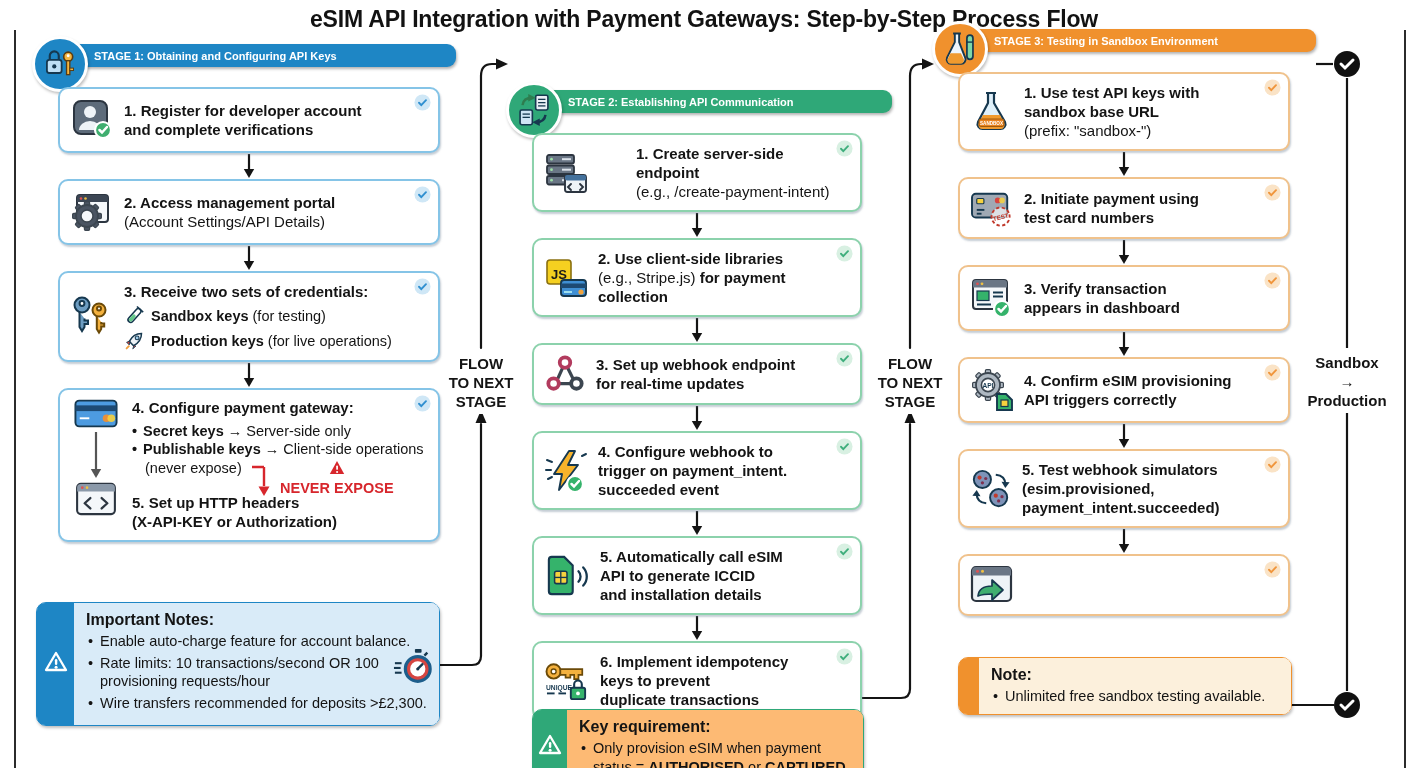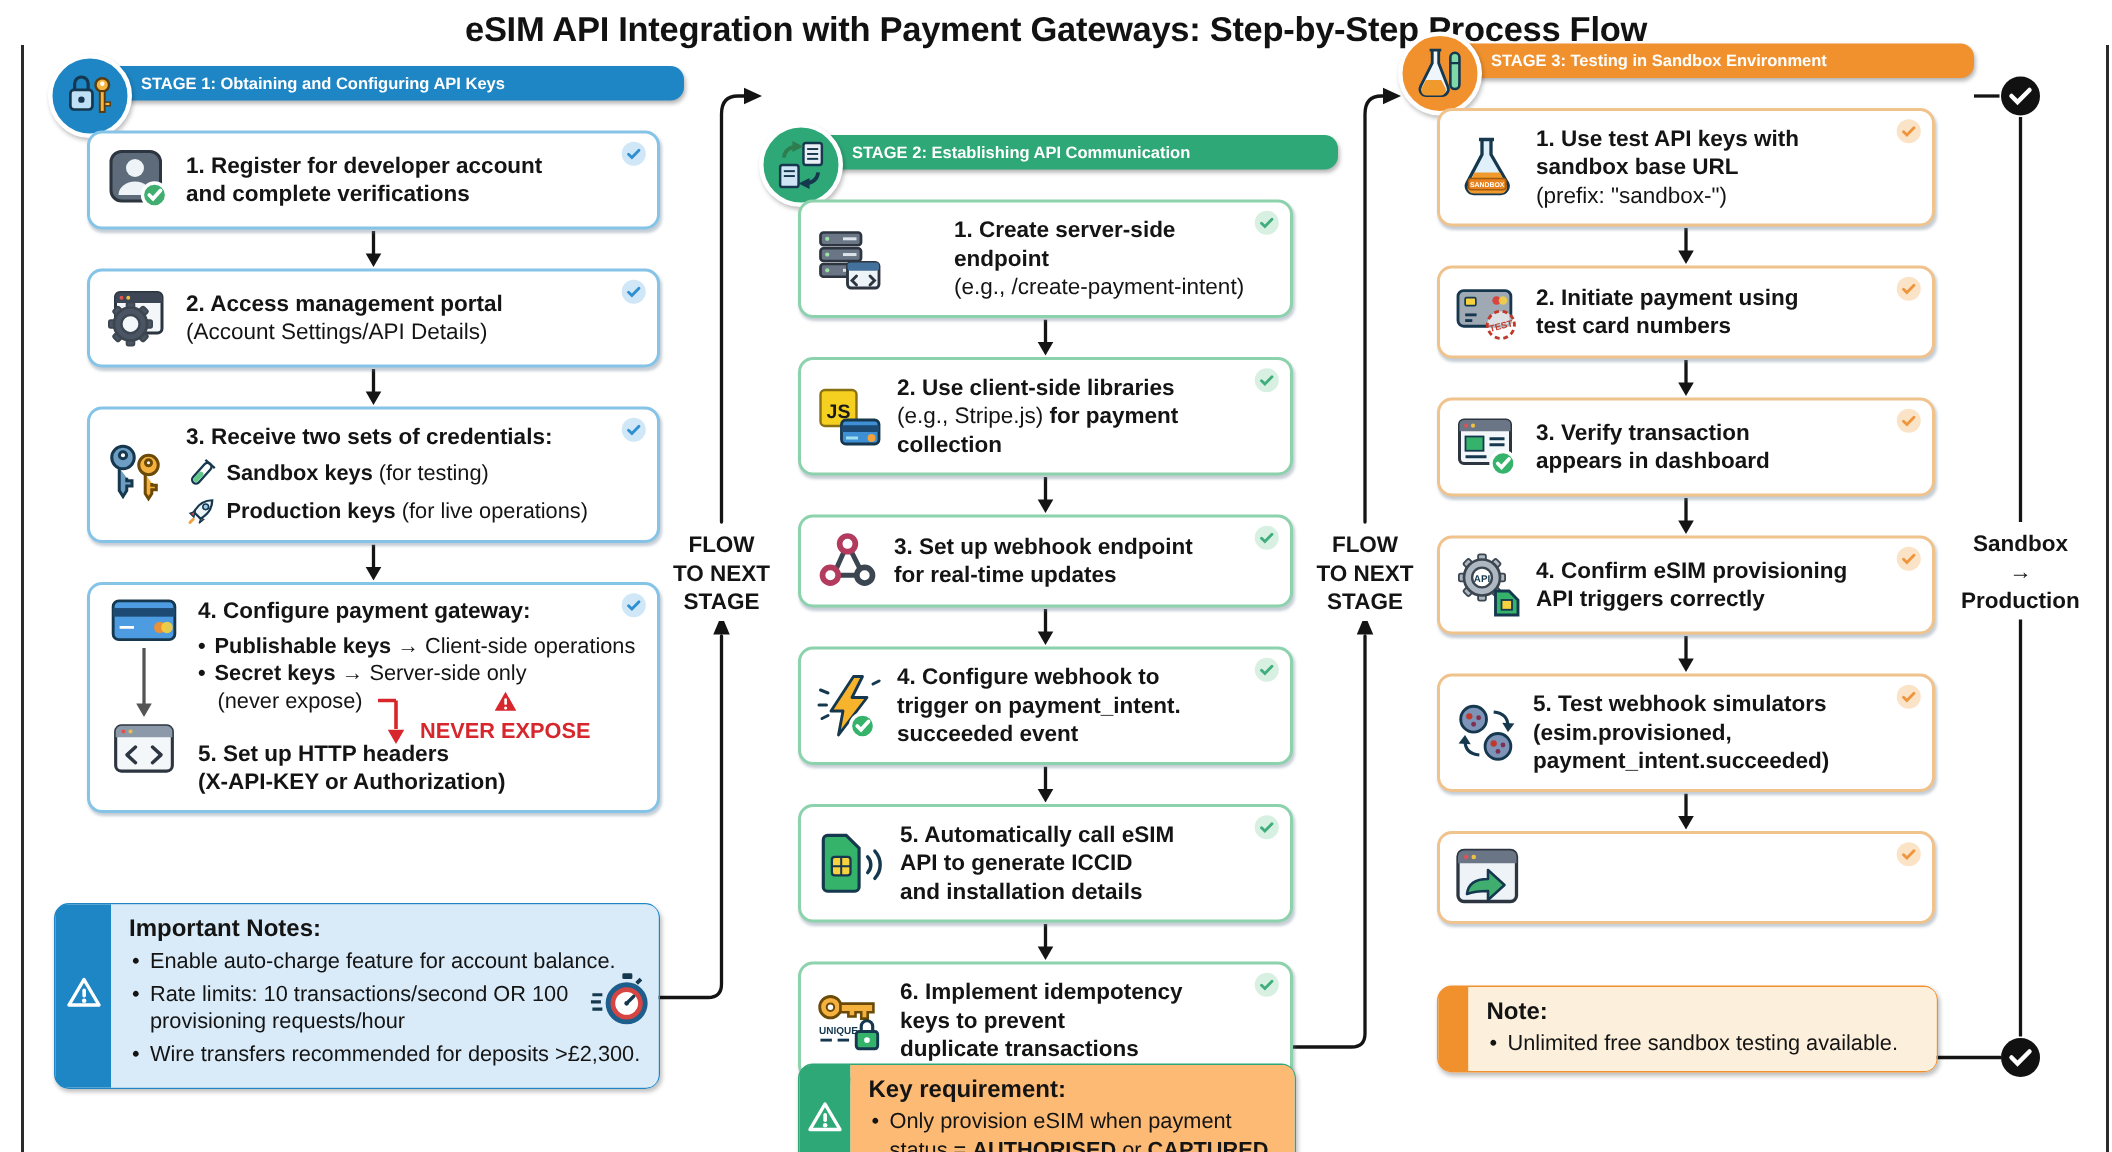--- a/index.html
+++ b/index.html
@@ -260,22 +260,22 @@
               <rect x="2" y="2" width="40" height="32" rx="4" fill="#f4f7fa" stroke="#2c3540" stroke-width="2.2"></rect>
               <path d="M2 10 h40 v-4 a4 4 0 0 0 -4 -4 h-32 a4 4 0 0 0 -4 4z" fill="#8b99a9"></path>
               <circle cx="7.5" cy="6" r="1.4" fill="#e05252"></circle>
               <circle cx="12.5" cy="6" r="1.4" fill="#f0c040"></circle>
               <path d="M16 17 l-6 5.5 6 5.5 M28 17 l6 5.5 -6 5.5" fill="none" stroke="#2c3540" stroke-width="2.4" stroke-linecap="round" stroke-linejoin="round"></path>
             </svg>
           </span>
         </div>
         <div class="gw-text">
           <div class="gw-title">4. Configure payment gateway:</div>
+          <div class="gw-bullet"><span class="b">Secret keys</span><span class="r"> → Server-side only</span></div>
           <div class="gw-bullet"><span class="b">Publishable keys</span><span class="r"> → Client-side operations</span></div>
-          <div class="gw-bullet"><span class="b">Secret keys</span><span class="r"> → Server-side only</span></div>
           <div class="expose-row"><span class="r" style="margin-left: 13px;">(never expose)</span><span style="position: absolute; left: 118px; top: 4px; line-height: 0;"><svg width="22" height="36" viewBox="0 0 22 36" style="overflow:visible">
                 <path d="M2 4 h12 M14 4 v19" stroke="#D7262C" stroke-width="2.4" fill="none"></path>
                 <polygon points="14,33 8.5,23.5 19.5,23.5" fill="#D7262C"></polygon>
               </svg></span><span class="danger" style="position: absolute; left: 148px; top: 1px; display: inline-flex; align-items: center; gap: 4px;">
               <svg viewBox="0 0 20 18" width="16" height="15">
                 <path d="M10 1 L19 17 H1 Z" fill="#D7262C"></path>
                 <rect x="9" y="6.5" width="2.2" height="5.5" rx="1" fill="#fff"></rect>
                 <circle cx="10.1" cy="14.6" r="1.3" fill="#fff"></circle>
               </svg>
               <span>NEVER EXPOSE</span>

